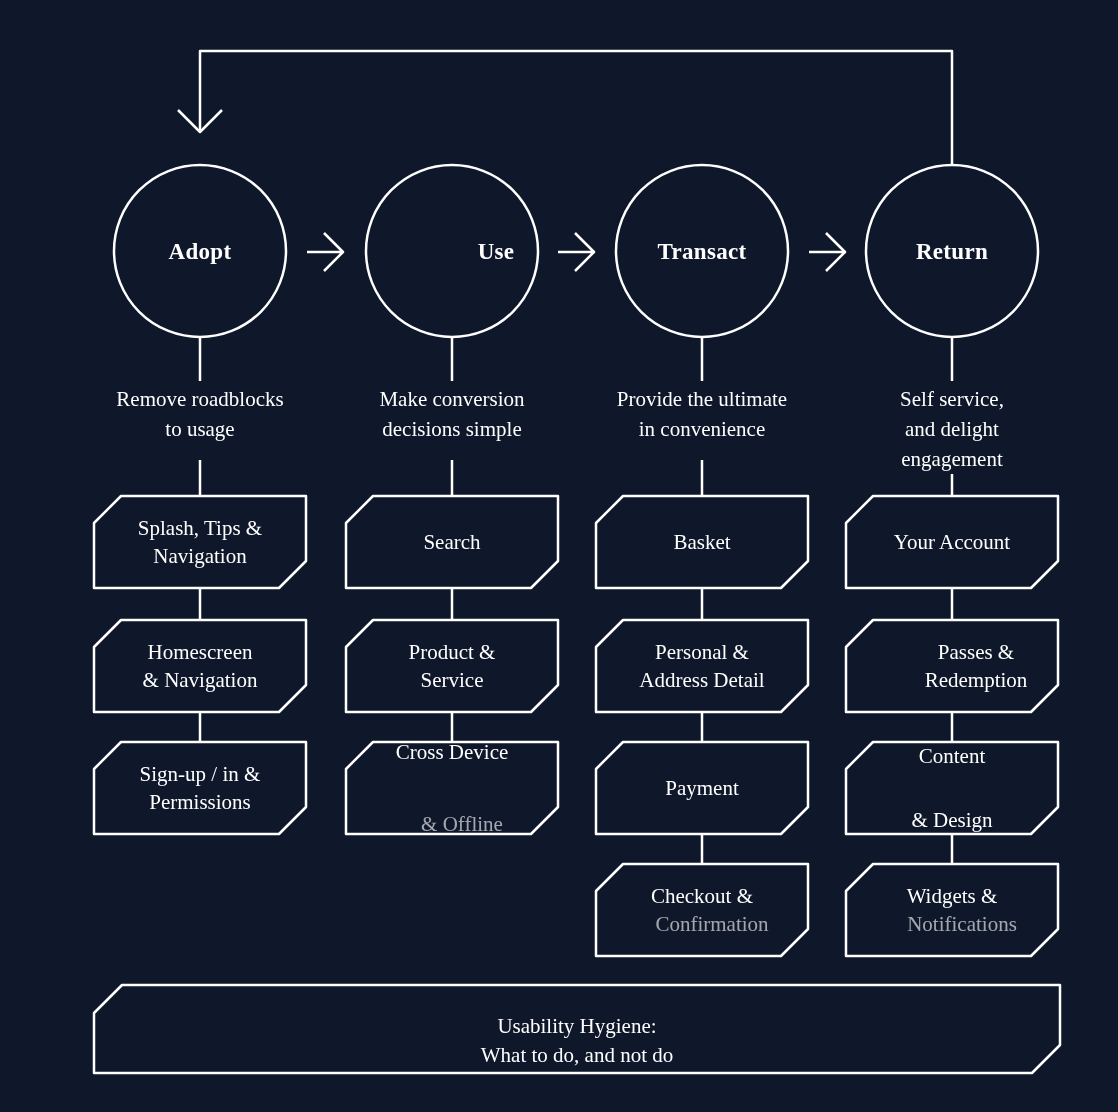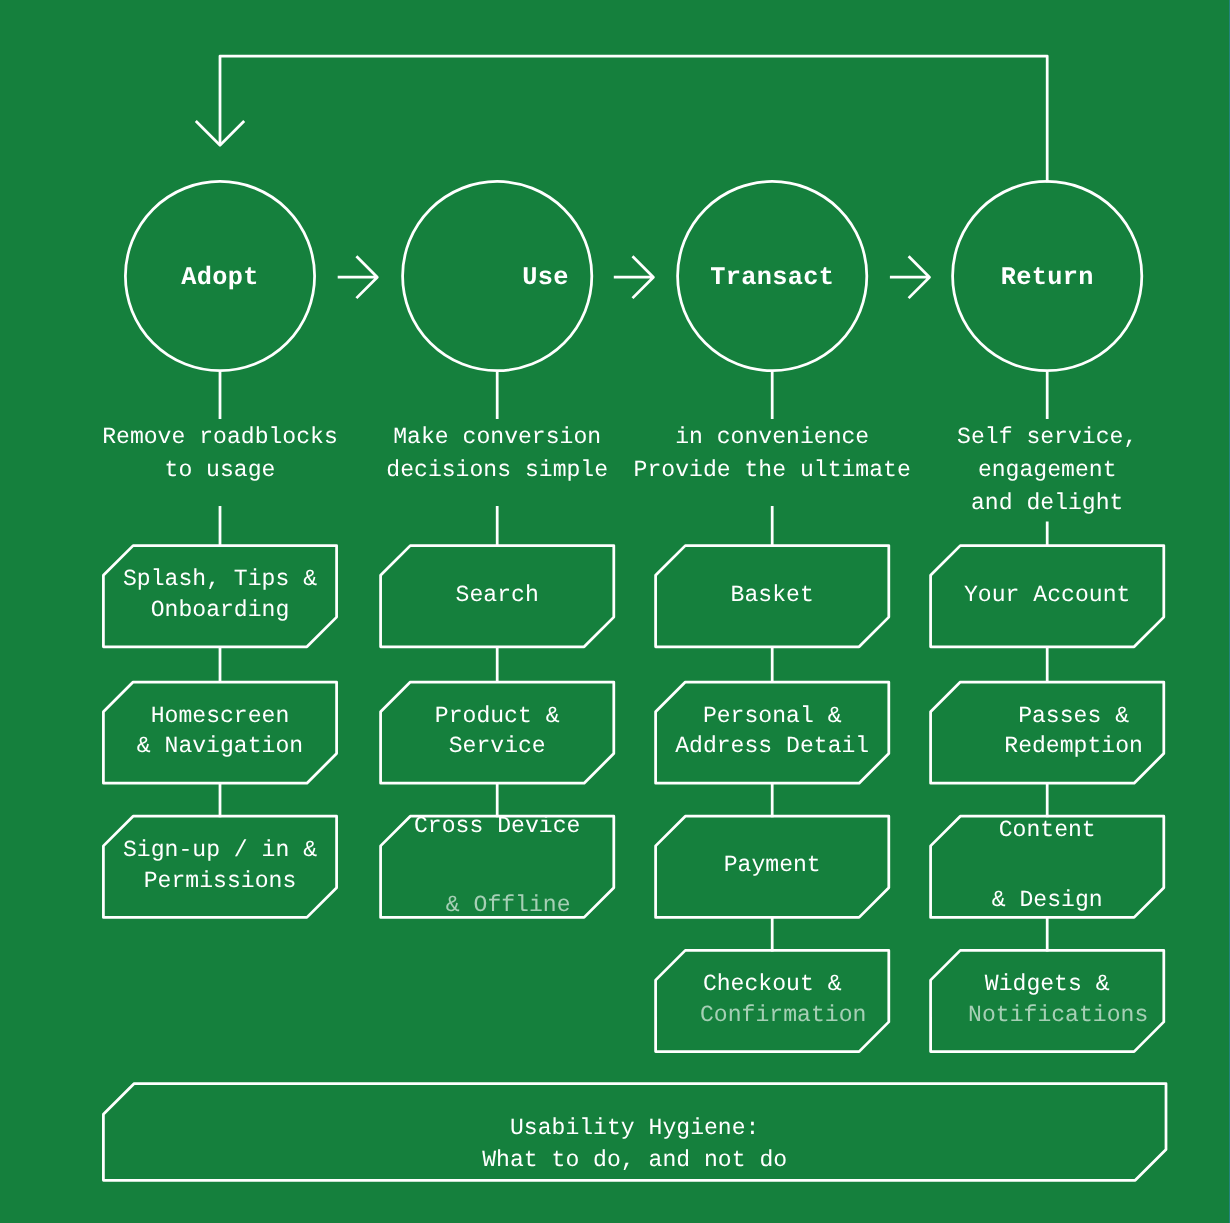--- a/index.html
+++ b/index.html
@@ -1,21 +1,21 @@
 <!DOCTYPE html>
 <html><head>
 <meta charset="utf-8">
 <style>
   html, body { margin: 0; padding: 0; background: #4285f4; }
   .canvas {
     position: relative;
     width: 1118px;
     height: 1112px;
-    background: #15803d;
-    font-family: Liberation Mono, monospace;
+    background: #0f172a;
+    font-family: Liberation Serif, serif;
     color: #ffffff;
     overflow: hidden;
   }
   .canvas svg { position: absolute; left: 0; top: 0; }
 
   .circle-label {
     position: absolute;
     width: 172px;
     text-align: center;
     font-size: 23px;
@@ -121,32 +121,32 @@
 
   <div class="stage-desc" style="left:70px; top:384px;justify-content:space-between;">
     <span>Remove roadblocks</span>
     <span>to usage</span>
   </div>
   <div class="stage-desc" style="left:322px; top:384px;">
     <span>Make conversion</span>
     <span>decisions simple</span>
   </div>
   <div class="stage-desc" style="left:572px; top:384px;">
+    <span>Provide the ultimate</span>
     <span>in convenience</span>
-    <span>Provide the ultimate</span>
   </div>
   <div class="stage-desc" style="left:822px; top:384px;">
     <span>Self service,</span>
+    <span>and delight</span>
     <span>engagement</span>
-    <span>and delight</span>
   </div>
 
   <div class="box-label" style="left:94px; top:496px;">
     <span>Splash, Tips &amp;</span>
-    <span>Onboarding</span>
+    <span>Navigation</span>
   </div>
   <div class="box-label" style="left:94px; top:620px;">
     <span>Homescreen</span>
     <span>&amp; Navigation</span>
   </div>
   <div class="box-label" style="left:94px; top:742px;">
     <span>Sign-up / in &amp;</span>
     <span>Permissions</span>
   </div>
 

